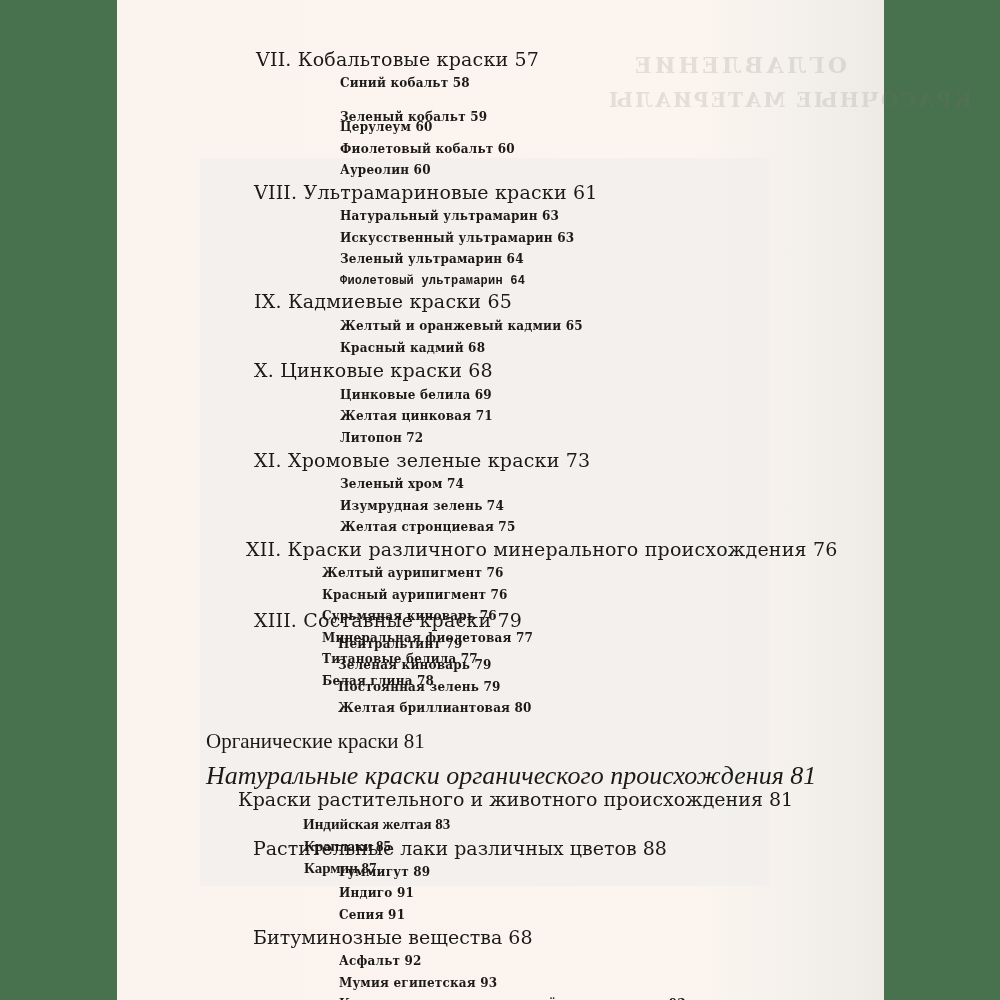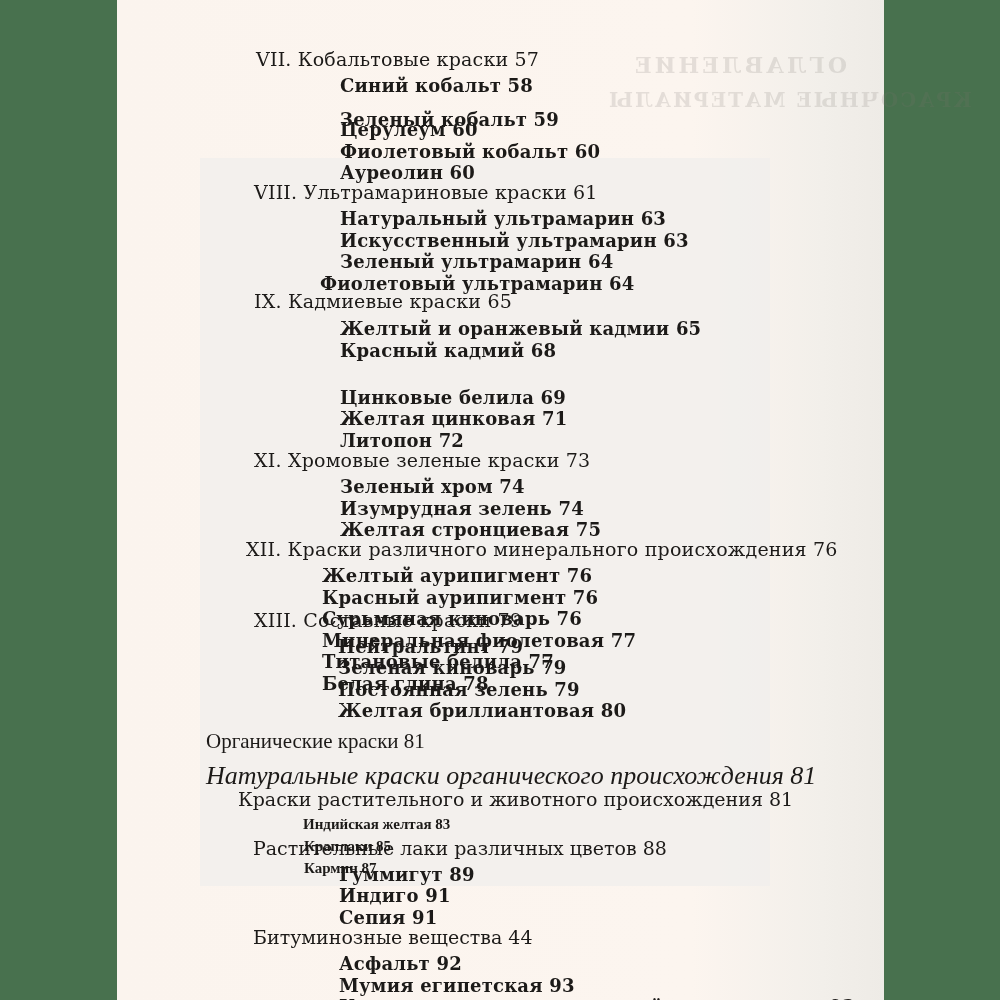--- a/index.html
+++ b/index.html
@@ -23,21 +23,21 @@
       position: absolute; color: rgba(120,115,110,0.18);
       font-family: "DejaVu Serif", serif; font-weight: bold;
       transform: scaleX(-1); white-space: nowrap;
     }
     .ghost.g1 { left: 515px; top: 52px; font-size: 22px; letter-spacing: 3px; }
     .ghost.g2 { left: 490px; top: 88px; font-size: 20px; letter-spacing: 2px; }
 
     .toc { position: absolute; left: 0; top: 0; width: 996px; height: 1000px; }
     .line { position: absolute; white-space: nowrap; line-height: 1; }
     .chap { font-size: 19px; font-family: "DejaVu Serif", serif; letter-spacing: 0.2px; }
-    .sub { font-size: 18px; font-weight: bold; font-family: "DejaVu Serif", serif; letter-spacing: 0.2px; }
+    .sub { font-size: 12px; font-weight: bold; font-family: "DejaVu Serif", serif; letter-spacing: 0.2px; }
     .part { font-size: 19px; font-family: "Liberation Serif", serif; font-size: 21px; }
     .ital { font-style: italic; font-family: "Liberation Serif", serif; font-size: 26px; }
     .sec { font-size: 19px; font-family: "DejaVu Serif", serif; }
     .sub2 { font-size: 14px; font-family: "Liberation Serif", serif; font-weight: bold; font-size: 15px; }
   </style>
 </head>
 <body>
 
 <div class="page">
   <div class="shade"></div>
@@ -51,26 +51,27 @@
   <div class="line sub" style="left:340px; top:77px;">Синий кобальт 58</div>
   <div class="line sub" style="left:340px; top:111px;">Зеленый кобальт 59</div>
   <div class="line sub" style="left:340px; top:121px;">Церулеум 60</div>
   <div class="line sub" style="left:340px; top:143px;">Фиолетовый кобальт 60</div>
   <div class="line sub" style="left:340px; top:164px;">Ауреолин 60</div>
 
   <div class="line chap" style="left:254px; top:183px;">VIII. Ультрамариновые краски 61</div>
   <div class="line sub" style="left:340px; top:210px;">Натуральный ультрамарин 63</div>
   <div class="line sub" style="left:340px; top:232px;">Искусственный ультрамарин 63</div>
   <div class="line sub" style="left:340px; top:253px;">Зеленый ультрамарин 64</div>
-  <div class="line sub" style="left:320px; top:275px;">Фиолетовый ультрамарин 64</div>
+  <div class="line sub" style="left:340px; top:275px;font-family:Liberation Mono, monospace;">Фиолетовый ультрамарин 64</div>
 
   <div class="line chap" style="left:254px; top:292px;">IX. Кадмиевые краски 65</div>
   <div class="line sub" style="left:340px; top:320px;">Желтый и оранжевый кадмии 65</div>
   <div class="line sub" style="left:340px; top:342px;text-align:center;">Красный кадмий 68</div>
 
+  <div class="line chap" style="left:254px; top:361px;">X. Цинковые краски 68</div>
   <div class="line sub" style="left:340px; top:389px;">Цинковые белила 69</div>
   <div class="line sub" style="left:340px; top:410px;">Желтая цинковая 71</div>
   <div class="line sub" style="left:340px; top:432px;">Литопон 72</div>
 
   <div class="line chap" style="left:254px; top:451px;">XI. Хромовые зеленые краски 73</div>
   <div class="line sub" style="left:340px; top:478px;">Зеленый хром 74</div>
   <div class="line sub" style="left:340px; top:500px;">Изумрудная зелень 74</div>
   <div class="line sub" style="left:340px; top:521px;">Желтая стронциевая 75</div>
 
   <div class="line chap" style="left:246px; top:540px;">XII. Краски различного минерального происхождения 76</div>
@@ -93,17 +94,17 @@
   <div class="line sec" style="left:238px; top:790px;">Краски растительного и животного происхождения 81</div>
   <div class="line sub2" style="left:303px; top:817px;">Индийская желтая 83</div>
   <div class="line sub2" style="left:304px; top:839px;">Краплаки 85</div>
   <div class="line sub2" style="left:304px; top:861px;">Кармин 87</div>
 
   <div class="line sec" style="left:253px; top:839px;">Растительные лаки различных цветов 88</div>
   <div class="line sub" style="left:339px; top:866px;">Гуммигут  89</div>
   <div class="line sub" style="left:339px; top:887px;">Индиго 91</div>
   <div class="line sub" style="left:339px; top:909px;">Сепия 91</div>
 
-  <div class="line sec" style="left:253px; top:928px;">Битуминозные вещества 44</div>
+  <div class="line sec" style="left:253px; top:928px;">Битуминозные вещества 68</div>
   <div class="line sub" style="left:339px; top:955px;">Асфальт 92</div>
   <div class="line sub" style="left:339px; top:977px;">Мумия египетская 93</div>
   <div class="line sub" style="left:339px; top:998px;">Коричневая кассельская и кёльнская земли 93</div>
 </div>
 
 </body></html>

